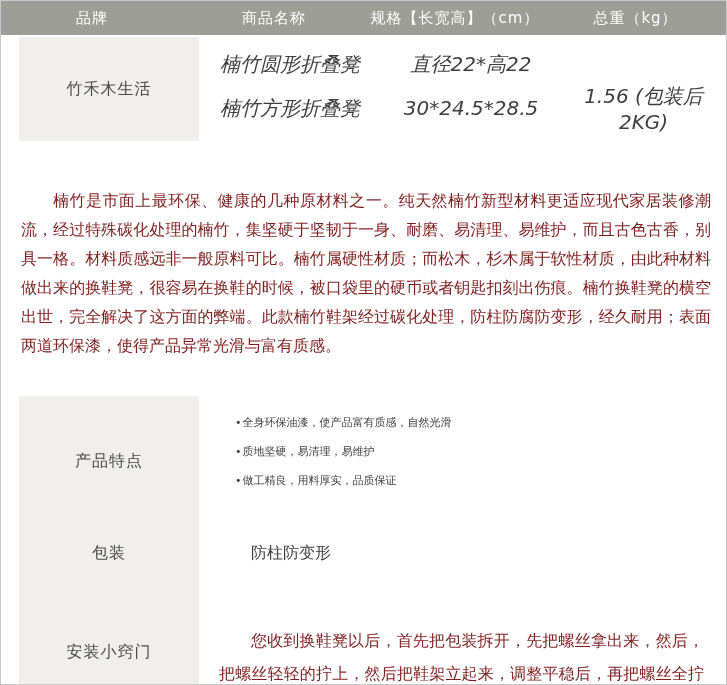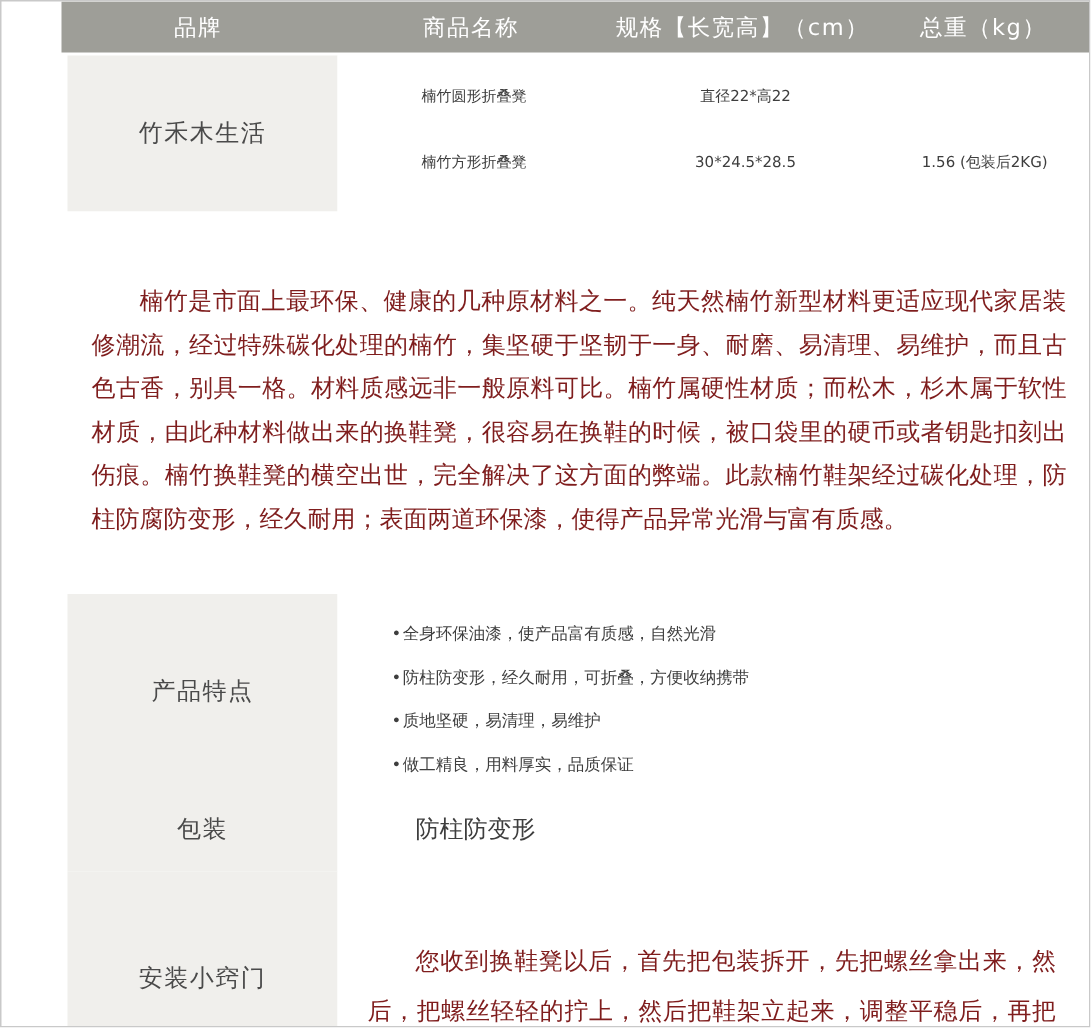--- a/index.html
+++ b/index.html
@@ -7,21 +7,20 @@
   body {
     font-family: "DejaVu Sans", "Liberation Sans", sans-serif;
     color: #3e3e3e;
   }
   .page {
     width: 727px;
     height: 685px;
     border: 1px solid #c9c9c9;
     background: #fff;
     overflow: hidden;
-    padding-left: 40px;
   }
   
   .header {
     display: flex;
     height: 34px;
     background: #9e9e98;
     color: #ffffff;
     align-items: center;
     font-size: 15px;
     letter-spacing: 1px;
@@ -35,36 +34,36 @@
   
   .tbody {
     display: flex;
     flex-direction: column;
     height: 649px;
     padding-top: 2px;
   }
   .row { display: flex; flex-shrink: 0; }
   .label-cell {
     width: 180px;
-    margin-left: 4px;
+    margin-left: 18px;
     background: #f0efec;
     display: flex;
     align-items: center;
     justify-content: center;
     font-size: 16px;
     color: #4a4a4a;
     letter-spacing: 1px;
     flex-shrink: 0;
   }
   .content-cell { flex: 1; min-width: 0; background: #fff; }
 
   
   .row-products { height: 104px; }
   .row-products .content-cell { padding-top: 5px; }
-  .product-line { display: flex; height: 44px; align-items: center; font-size: 10px; }
+  .product-line { display: flex; height: 44px; align-items: center; font-size: 20px; font-style: italic; }
   .p-name   { width: 182px; text-align: center; }
   .p-spec   { width: 180px; text-align: center; }
   .p-weight { flex: 1; text-align: center; }
 
   
   .row-material { height: 255px; }
   .row-material .content-cell { padding: 17px 15px 0 20px; }
   .paragraph {
     font-size: 16px;
     line-height: 29px;
@@ -127,21 +126,20 @@
     <div class="row row-material">
       <div class="content-cell">
         <div class="paragraph">楠竹是市面上最环保、健康的几种原材料之一。纯天然楠竹新型材料更适应现代家居装修潮流，经过特殊碳化处理的楠竹，集坚硬于坚韧于一身、耐磨、易清理、易维护，而且古色古香，别具一格。材料质感远非一般原料可比。楠竹属硬性材质；而松木，杉木属于软性材质，由此种材料做出来的换鞋凳，很容易在换鞋的时候，被口袋里的硬币或者钥匙扣刻出伤痕。楠竹换鞋凳的横空出世，完全解决了这方面的弊端。此款楠竹鞋架经过碳化处理，防柱防腐防变形，经久耐用；表面两道环保漆，使得产品异常光滑与富有质感。</div>
       </div>
     </div>
 
     <div class="row row-features">
       <div class="label-cell">产品特点</div>
       <div class="content-cell">
         <div class="feature-item"><span class="bullet">•</span><span>全身环保油漆，使产品富有质感，自然光滑</span></div>
-        <div class="feature-item"><span class="bullet">•</span><span>防柱防变形，经久耐用，可折叠，方便收纳携带</span></div>
         <div class="feature-item"><span class="bullet">•</span><span>质地坚硬，易清理，易维护</span></div>
         <div class="feature-item"><span class="bullet">•</span><span>做工精良，用料厚实，品质保证</span></div>
       </div>
     </div>
 
     <div class="row row-packaging">
       <div class="label-cell">包装</div>
       <div class="content-cell">
         <span class="packaging-value">防柱防变形</span>
       </div>

